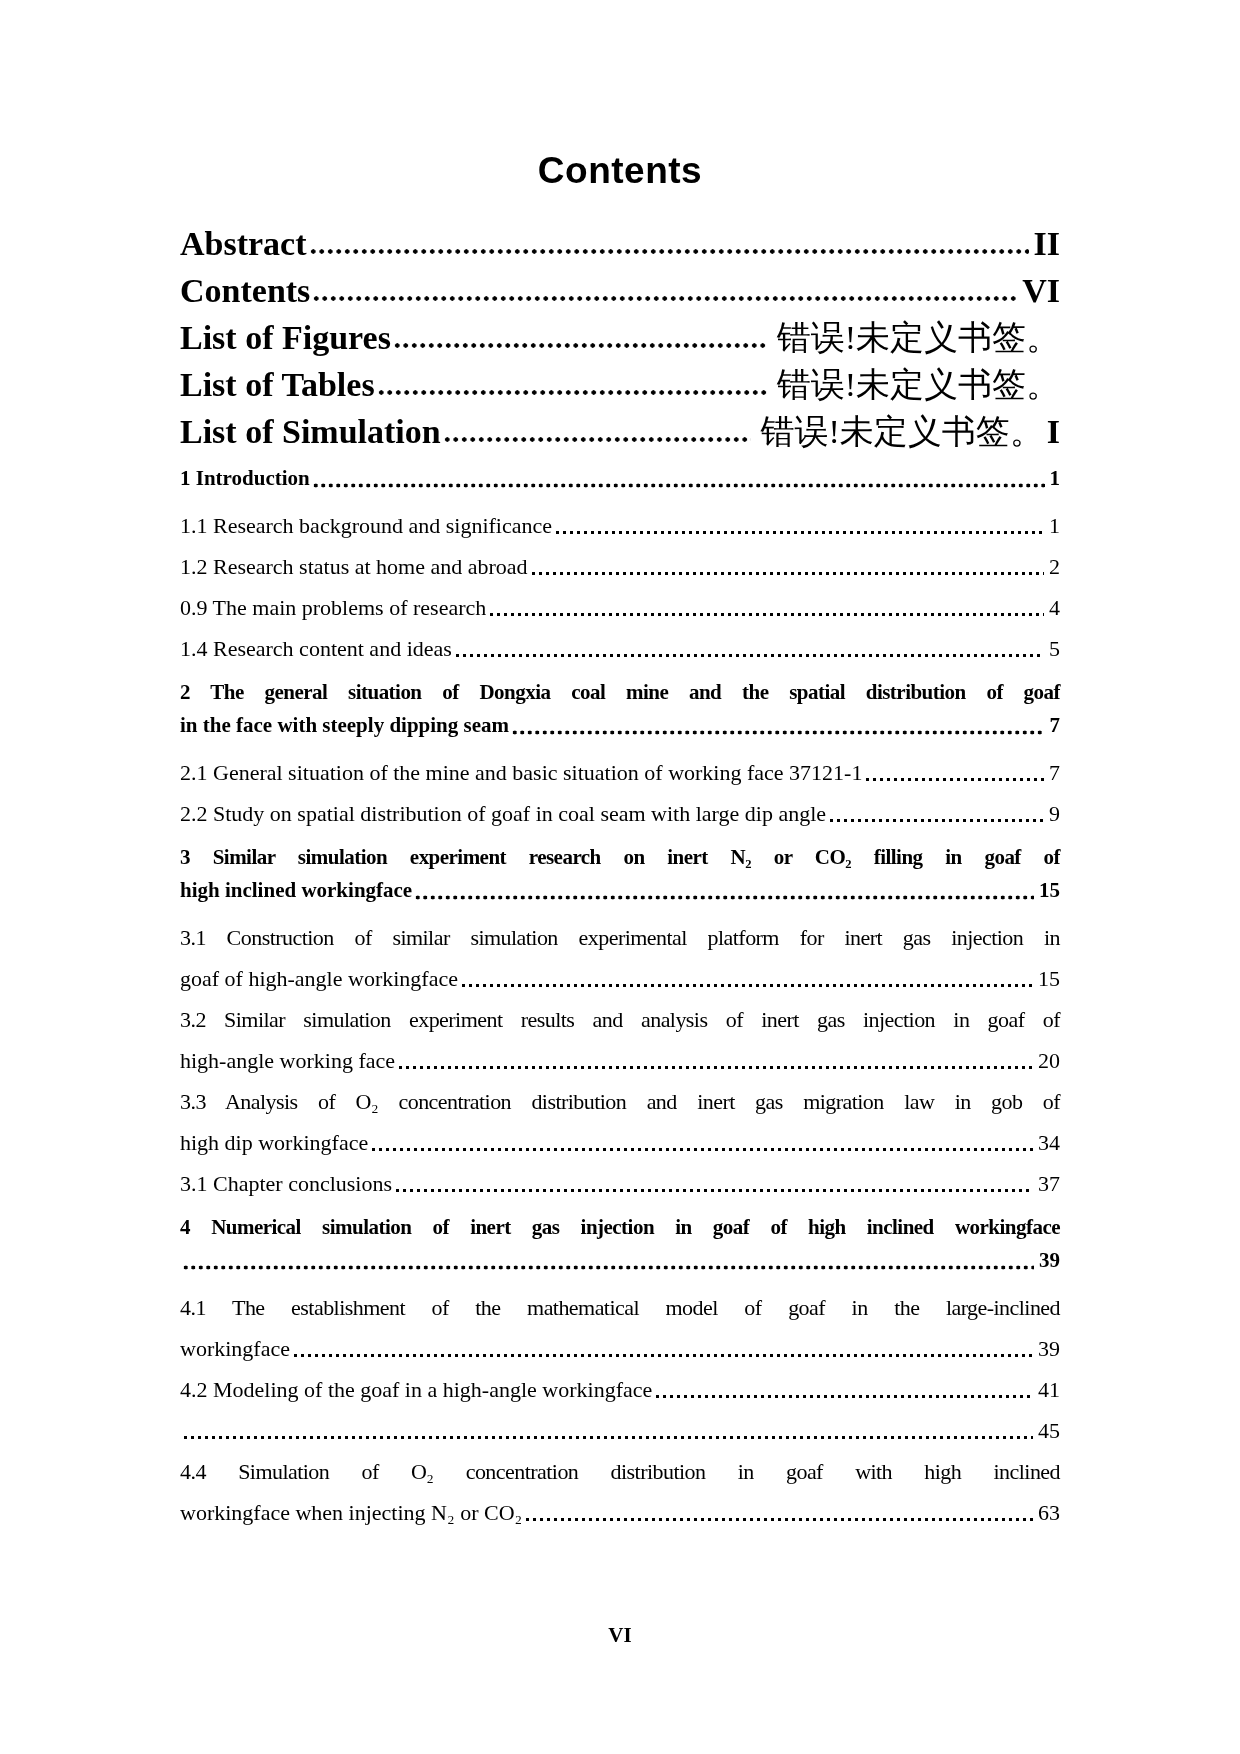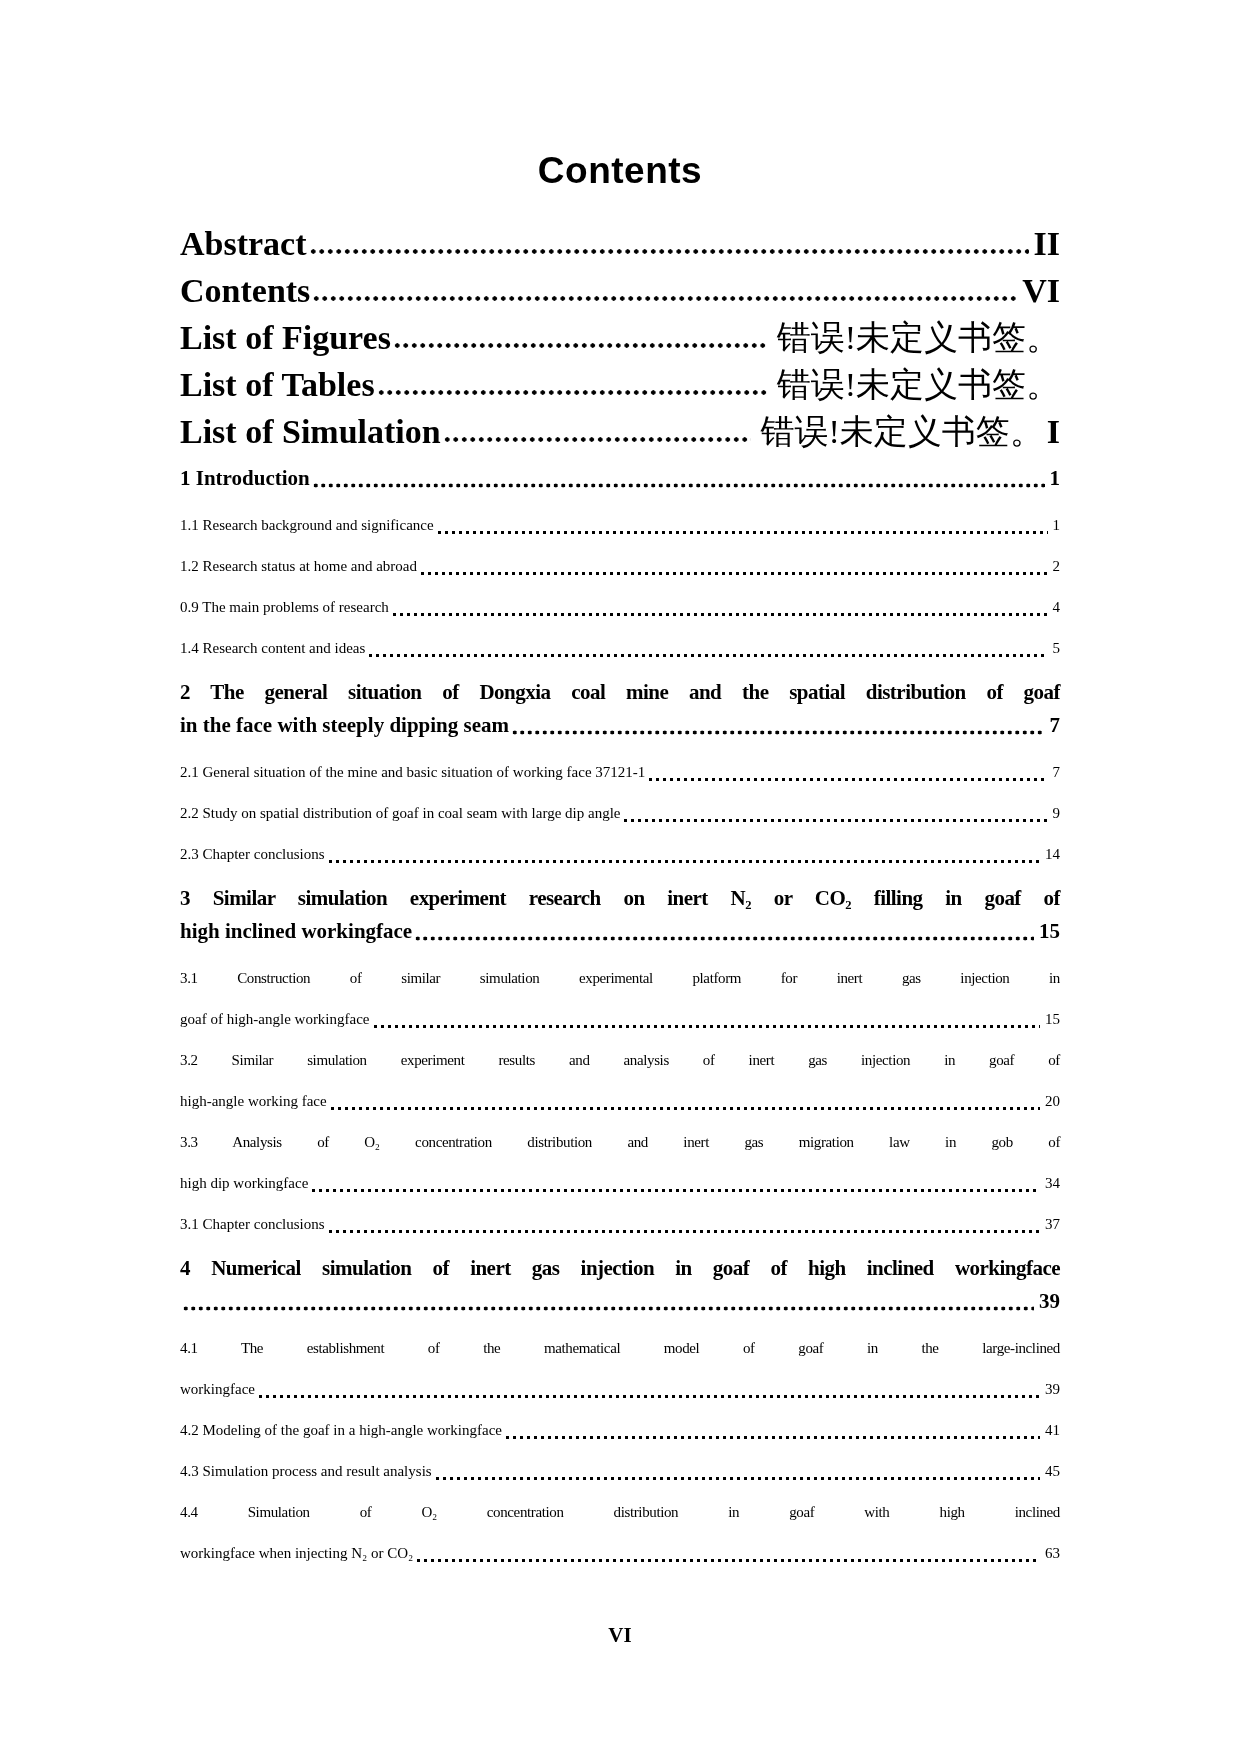--- a/index.html
+++ b/index.html
@@ -65,21 +65,21 @@
 
   
   .chapter { font-weight: bold; font-size: 21px; line-height: 33px; margin: 7px 0 10px; }
   .chapter .leader {
     background-image: radial-gradient(circle, #000 1.85px, rgba(0,0,0,0) 2.15px);
     background-size: 7.5px 5px;
     background-position: left bottom 7px;
   }
 
   
-  .section { font-weight: normal; font-size: 15px; line-height: 41px; }
+  .section { font-weight: normal; font-size: 22px; line-height: 41px; }
   .section .leader {
     background-image: radial-gradient(circle, #000 1.55px, rgba(0,0,0,0) 1.9px);
     background-size: 7px 5px;
     background-position: left bottom 11px;
   }
 
   .footer {
     position: absolute;
     left: 0;
     top: 1622px;
@@ -207,28 +207,20 @@
 
   <div class="entry section">
     <div class="lline">
       <span class="t">2.2 Study on spatial distribution of goaf in coal seam with large dip angle</span>
       <span class="leader"></span>
 
       <span class="pg">9</span>
     </div>
   </div>
 
-  <div class="entry section">
-    <div class="lline">
-      <span class="t">2.3 Chapter conclusions</span>
-      <span class="leader"></span>
-
-      <span class="pg">14</span>
-    </div>
-  </div>
 
   <div class="entry chapter">
     <div class="preline">3 Similar simulation experiment research on inert N₂ or CO₂ filling in goaf of</div>
         <div class="lline">
       <span class="t">high inclined workingface</span>
       <span class="leader"></span>
 
       <span class="pg">15</span>
     </div>
   </div>
@@ -296,21 +288,20 @@
     <div class="lline">
       <span class="t">4.2 Modeling of the goaf in a high-angle workingface</span>
       <span class="leader"></span>
 
       <span class="pg">41</span>
     </div>
   </div>
 
   <div class="entry section">
     <div class="lline">
-      <span class="t">4.3 Simulation process and result analysis</span>
       <span class="leader"></span>
 
       <span class="pg">45</span>
     </div>
   </div>
 
   <div class="entry section">
     <div class="preline">4.4 Simulation of O₂ concentration distribution in goaf with high inclined</div>
         <div class="lline">
       <span class="t">workingface when injecting N₂ or CO₂</span>

